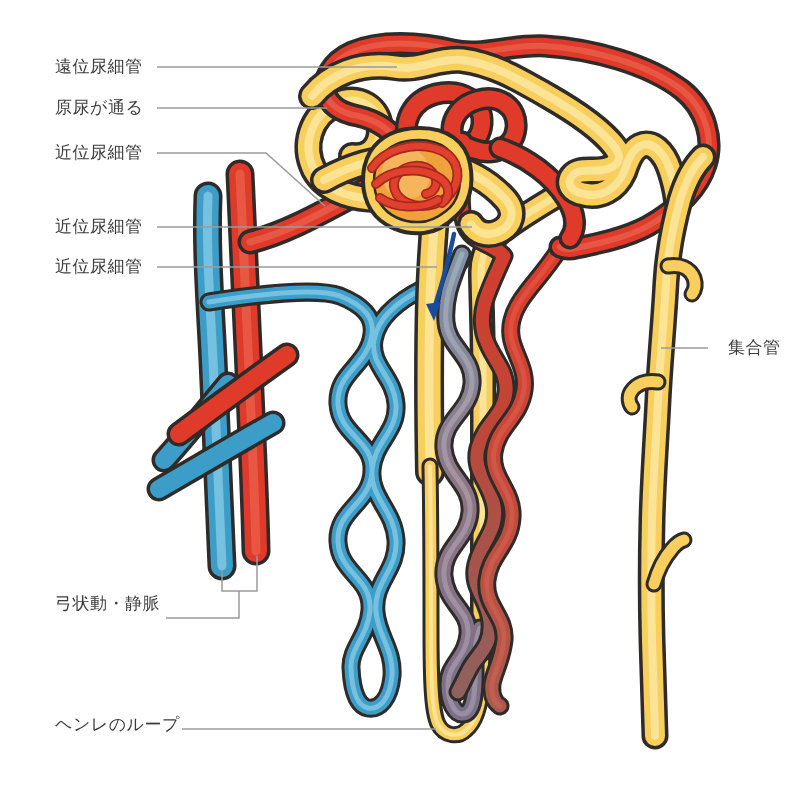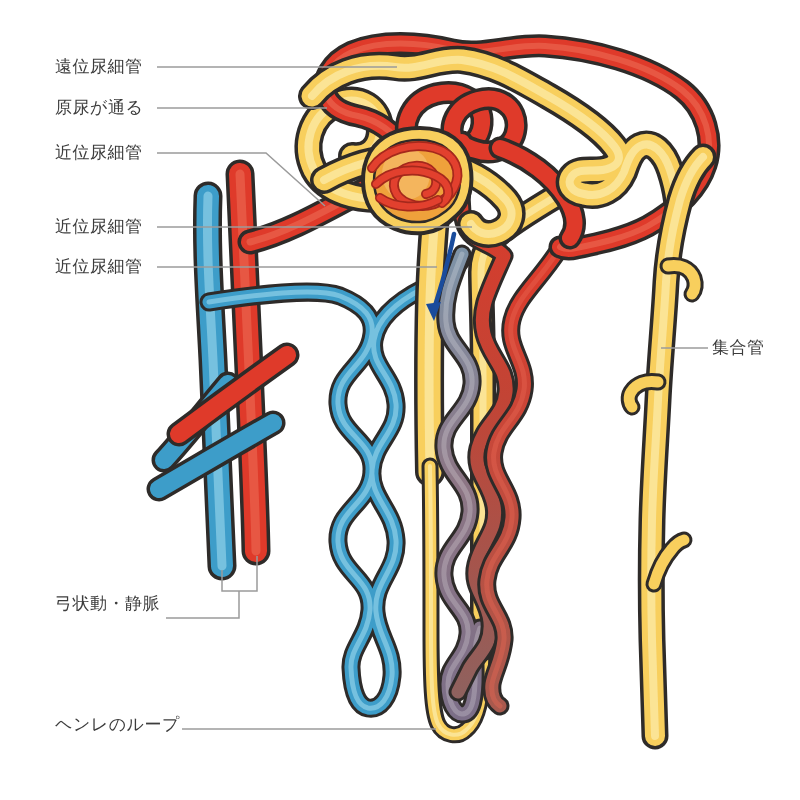--- a/index.html
+++ b/index.html
@@ -225,17 +225,17 @@
     <polyline points="222,570 222,591 257,591 257,556"></polyline>
     <line x1="182" y1="729" x2="436" y2="729"></line>
   </g>
 </svg>
 
 <div class="lbl" style="left:55px;top:58px">遠位尿細管</div>
 <div class="lbl" style="left:55px;top:99px">原尿が通る</div>
 <div class="lbl" style="left:55px;top:144px">近位尿細管</div>
 <div class="lbl" style="left:55px;top:218px">近位尿細管</div>
 <div class="lbl" style="left:55px;top:258px">近位尿細管</div>
-<div class="lbl" style="left:712px;top:339px">集合管</div>
+<div class="lbl" style="left:728px;top:339px">集合管</div>
 <div class="lbl" style="left:55px;top:595px">弓状動・静脈</div>
 <div class="lbl" style="left:55px;top:716px">ヘンレのループ</div>
 
 </div>
 
 </body></html>

